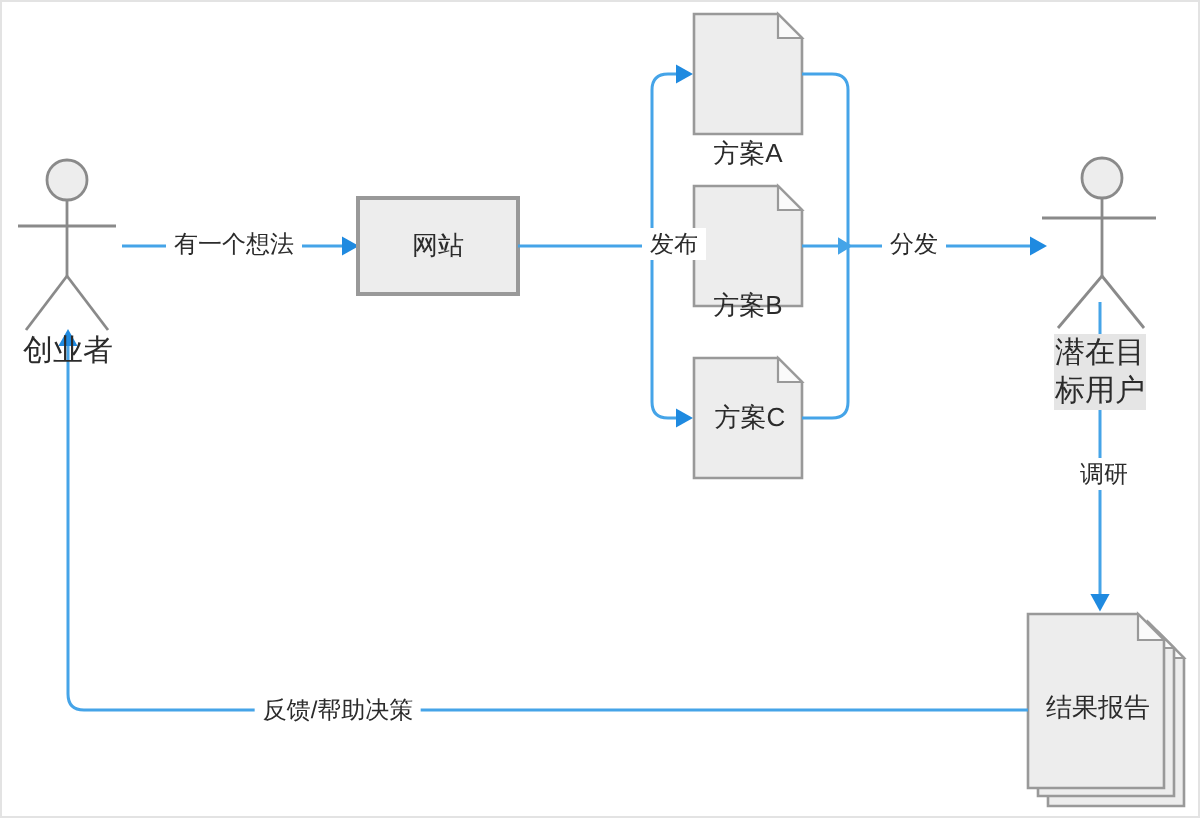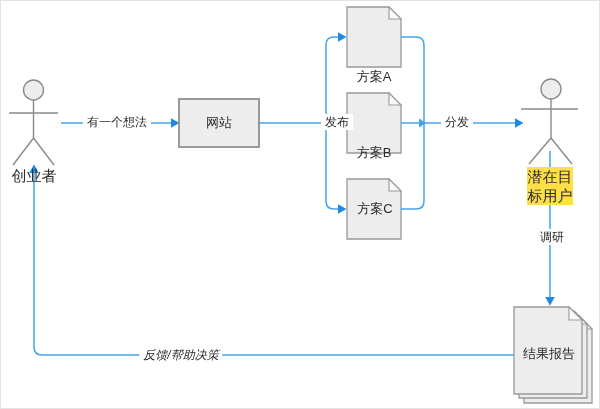--- a/index.html
+++ b/index.html
@@ -10,21 +10,21 @@
   }
   .canvas svg{position:absolute;left:0;top:0;}
   .lbl{
     position:absolute;transform:translate(-50%,-50%);
     font-size:12px;line-height:14px;white-space:nowrap;color:#2b2b2b;
     text-align:center;
   }
   .lbl.onln{background:#fff;padding:1px 4px;}
   .lbl.node{font-size:13px;}
   .lbl.actor{font-size:15px;}
-  .lbl.wrap{white-space:normal;width:46px;line-height:19px;background:#fde047;}
+  .lbl.wrap{white-space:normal;width:46px;line-height:19px;background:#e5e5e5;}
   .blue{stroke:#45a4e8;stroke-width:1.5;fill:none;}
   .bluefill{fill:#1f8ae0;stroke:none;}
   .chev{fill:#45a4e8;stroke:none;}
   .gray{stroke:#8a8a8a;stroke-width:1.4;fill:none;}
   .shape{fill:#ededed;stroke:#999;stroke-width:1.3;}
   .fold{fill:#fafafa;stroke:#999;stroke-width:1.1;}
   .head{fill:#ededed;stroke:#8a8a8a;stroke-width:1.4;}
 </style>
 </head>
 <body>
@@ -114,15 +114,15 @@
   <div class="lbl onln" style="left:116px;top:121px;">有一个想法</div>
   <div class="lbl node" style="left:218px;top:122px;">网站</div>
   <div class="lbl onln" style="left:288px;top:121px;margin-left:48px;">发布</div>
   <div class="lbl node" style="left:373px;top:36px;margin-top:40px;">方案A</div>
   <div class="lbl node" style="left:373px;top:122px;margin-top:30px;">方案B</div>
   <div class="lbl node" style="left:374px;top:208px;">方案C</div>
   <div class="lbl onln" style="left:456px;top:121px;">分发</div>
   <div class="lbl actor wrap" style="left:549px;top:185px;">潜在目标用户</div>
   <div class="lbl onln" style="left:551px;top:236px;">调研</div>
   <div class="lbl node" style="left:548px;top:353px;">结果报告</div>
-  <div class="lbl onln" style="left:180px;top:354px;font-style:italic;">反馈/帮助决策</div>
+  <div class="lbl onln" style="left:168px;top:354px;">反馈/帮助决策</div>
 
 </div>
 
 </body></html>

